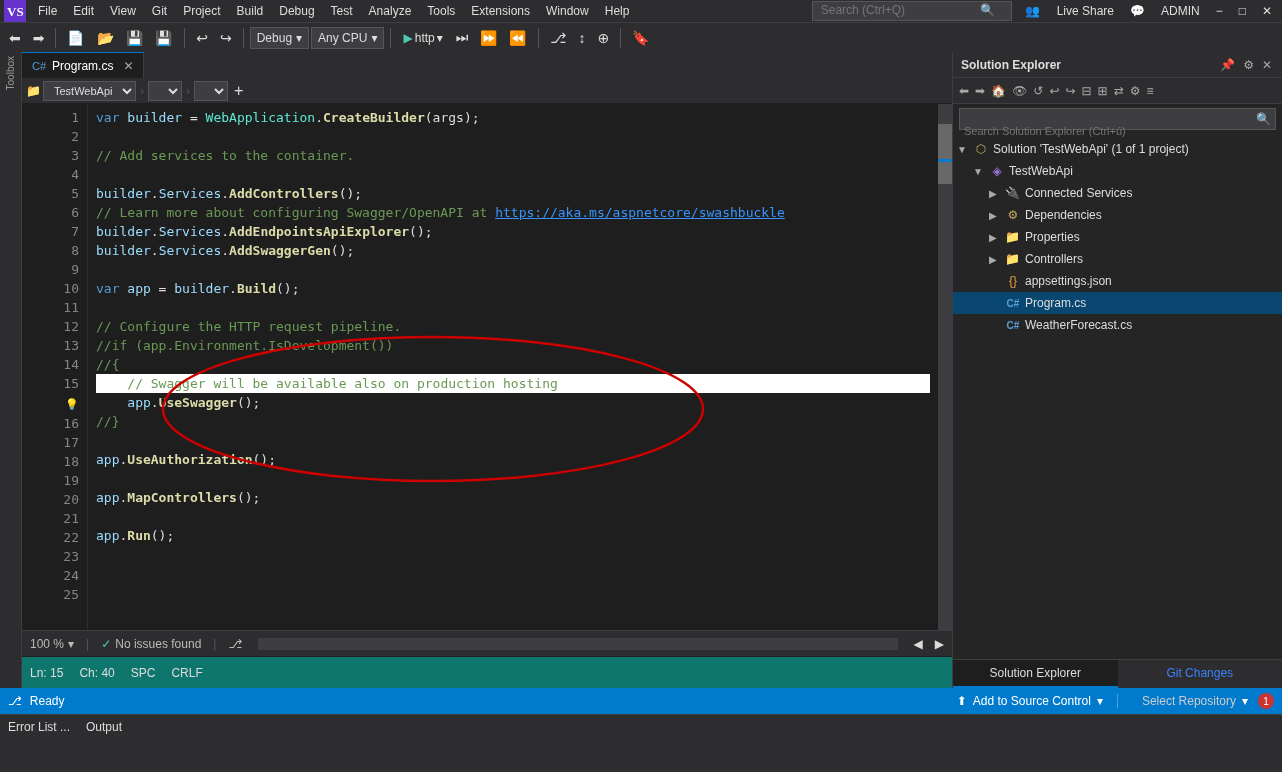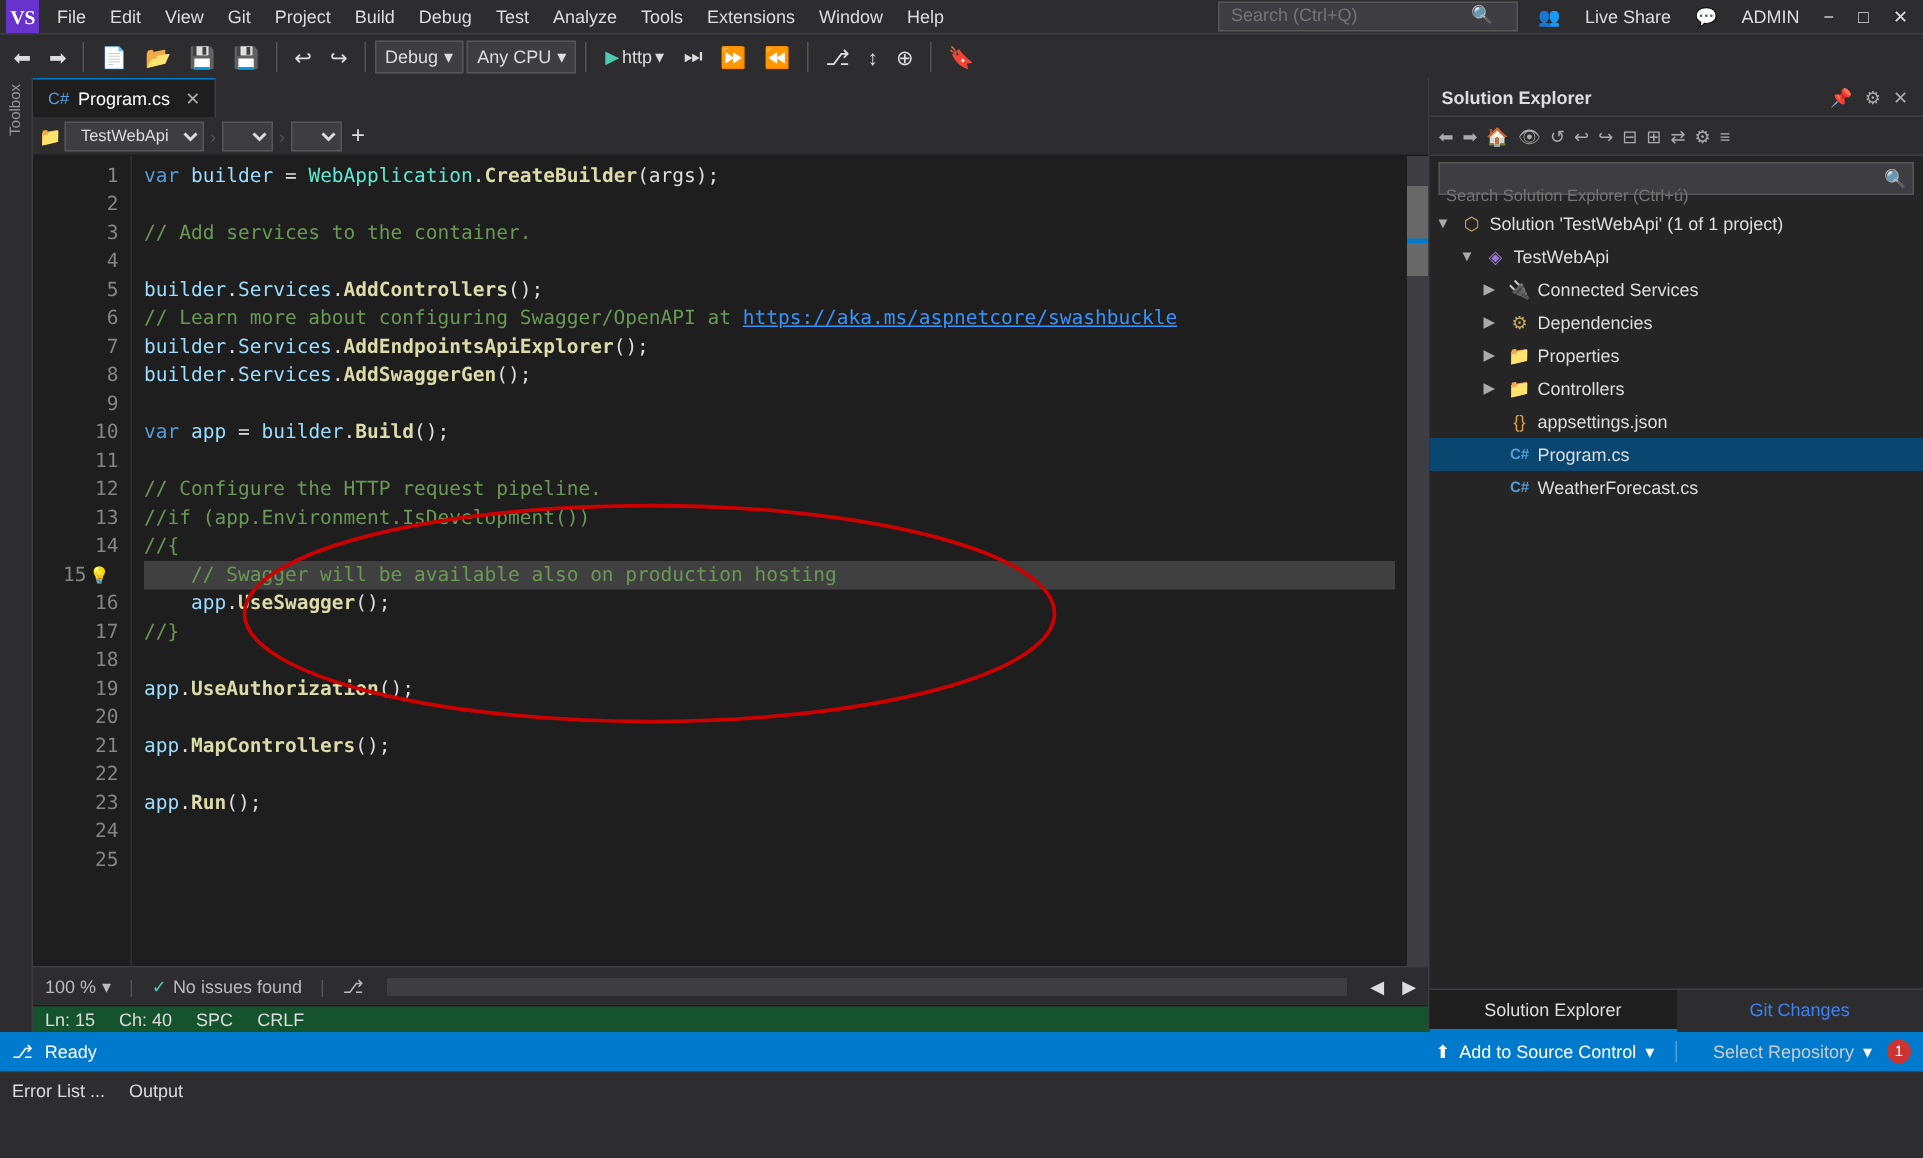--- a/index.html
+++ b/index.html
@@ -218,21 +218,21 @@
         <div>5</div>
         <div>6</div>
         <div>7</div>
         <div>8</div>
         <div>9</div>
         <div>10</div>
         <div>11</div>
         <div>12</div>
         <div>13</div>
         <div>14</div>
-        <div style="display:flex;align-items:flex-end;gap:2px;">
+        <div style="display:flex;align-items:flex-end;gap:2px;flex-direction:column;">
             <span>15</span>
             <span class="lightbulb">💡</span>
           </div>
         <div>16</div>
         <div>17</div>
         <div>18</div>
         <div>19</div>
         <div>20</div>
         <div>21</div>
         <div>22</div>
@@ -249,21 +249,21 @@
         <div><code><span class="prop">builder</span>.<span class="prop">Services</span>.<span class="method">AddControllers</span>();</code></div>
         <div><code><span class="comment">// Learn more about configuring Swagger/OpenAPI at <span class="url-link">https://aka.ms/aspnetcore/swashbuckle</span></span></code></div>
         <div><code><span class="prop">builder</span>.<span class="prop">Services</span>.<span class="method">AddEndpointsApiExplorer</span>();</code></div>
         <div><code><span class="prop">builder</span>.<span class="prop">Services</span>.<span class="method">AddSwaggerGen</span>();</code></div>
         <div>&nbsp;</div>
         <div><code><span class="kw">var</span> <span class="prop">app</span> = <span class="prop">builder</span>.<span class="method">Build</span>();</code></div>
         <div>&nbsp;</div>
         <div><code><span class="comment">// Configure the HTTP request pipeline.</span></code></div>
         <div><code><span class="comment">//if (app.Environment.IsDevelopment())</span></code></div>
         <div><code><span class="comment">//{</span></code></div>
-        <div style="background:#404040;"><code>&nbsp;&nbsp;&nbsp;&nbsp;<span class="comment">// Swagger will be available also on production hosting</span></code></div>
+        <div style="background:#ffffff;"><code>&nbsp;&nbsp;&nbsp;&nbsp;<span class="comment">// Swagger will be available also on production hosting</span></code></div>
         <div><code>&nbsp;&nbsp;&nbsp;&nbsp;<span class="prop">app</span>.<span class="method">UseSwagger</span>();</code></div>
         <div><code><span class="comment">//}</span></code></div>
         <div>&nbsp;</div>
         <div><code><span class="prop">app</span>.<span class="method">UseAuthorization</span>();</code></div>
         <div>&nbsp;</div>
         <div><code><span class="prop">app</span>.<span class="method">MapControllers</span>();</code></div>
         <div>&nbsp;</div>
         <div><code><span class="prop">app</span>.<span class="method">Run</span>();</code></div>
         <div>&nbsp;</div>
 
@@ -293,21 +293,21 @@
         <span>⎇</span>
       </div>
 
       <div style="flex:1;height:12px;background:#3e3e42;margin:0 4px;position:relative;">
         <div style="position:absolute;left:0;width:100%;height:100%;background:#3e3e42;"></div>
       </div>
       <span>◀</span>
       <span>▶</span>
     </div>
 
-    <div style="background:#14532d;height:18px;display:flex;align-items:center;padding:0 8px;gap:16px;border-top:1px solid #1e1e1e;">
+    <div style="background:#0f766e;height:32px;display:flex;align-items:center;padding:0 8px;gap:16px;border-top:1px solid #1e1e1e;">
       <span>Ln: 15</span>
       <span>Ch: 40</span>
       <span>SPC</span>
       <span>CRLF</span>
     </div>
   </div>
 
   <div id="solution-explorer">
     <div id="se-header">
       <span id="se-title">Solution Explorer</span>

